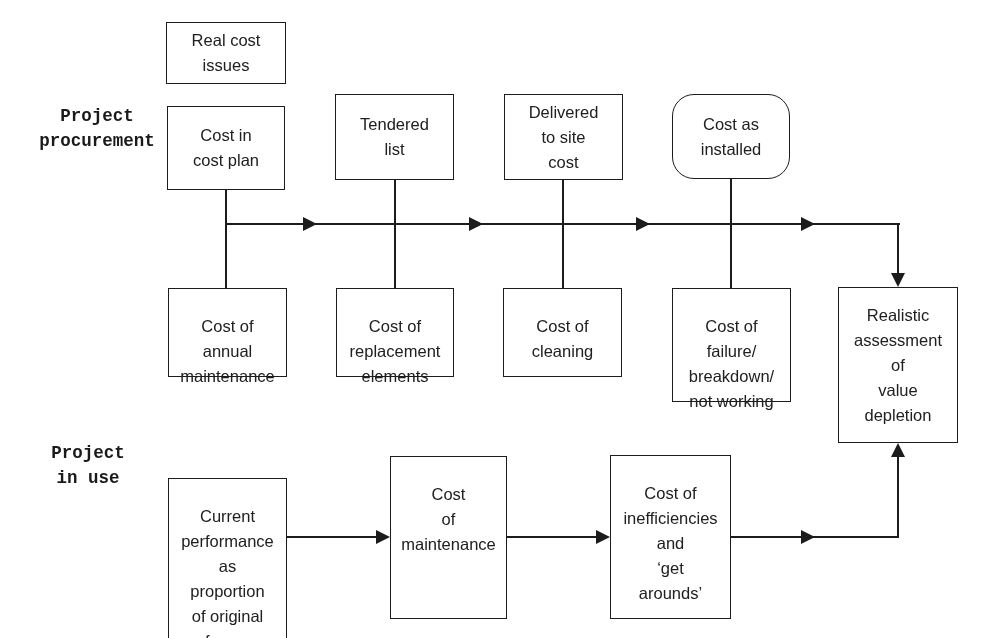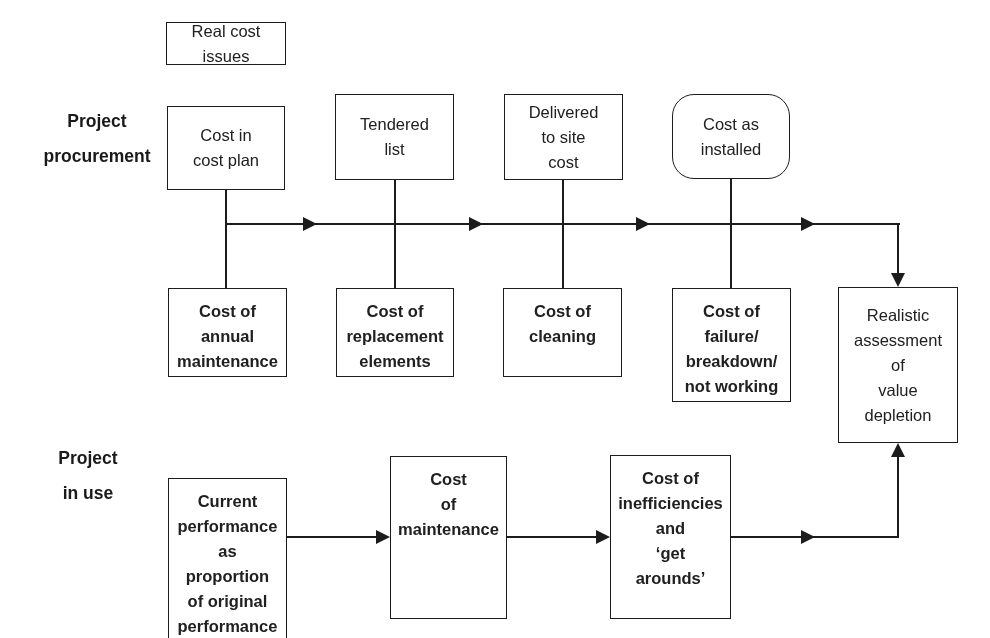--- a/index.html
+++ b/index.html
@@ -25,32 +25,32 @@
     align-items: center;
     justify-content: center;
     text-align: center;
     white-space: pre-line;
     font-size: 16.5px;
     line-height: 25px;
     color: #202020;
   }
   .box.top {
     align-items: flex-start;
-    padding-top: 10px;
-    font-weight: bold;
+    padding-top: 25px;
   }
   .slabel {
     position: absolute;
     width: 150px;
     text-align: center;
     font-weight: bold;
     font-size: 17.5px;
-    line-height: 35px;
+    line-height: 25px;
     white-space: pre-line;
     color: #1a1a1a;
+    font-family: Liberation Mono, monospace;
   }
   .line {
     position: absolute;
     background: #1c1c1c;
   }
   .ah-right {
     position: absolute;
     width: 0; height: 0;
     border-top: 7px solid transparent;
     border-bottom: 7px solid transparent;
@@ -69,21 +69,21 @@
     border-left: 7px solid transparent;
     border-right: 7px solid transparent;
     border-bottom: 14px solid #1c1c1c;
   }
 
   
   .pos-lbl-proc { left: 22px; top: 104px; }
   .pos-lbl-use  { left: 13px; top: 441px; }
 
   
-  .pos-rci  { left: 166px; top: 22px;  width: 120px; height: 43px; }
+  .pos-rci  { left: 166px; top: 22px;  width: 120px; height: 62px; }
   
   .pos-cicp { left: 167px; top: 94px;  width: 118px; height: 84px; margin-top: 12px; }
   .pos-tl   { left: 335px; top: 94px;  width: 119px; height: 86px; }
   .pos-dts  { left: 504px; top: 94px;  width: 119px; height: 86px; }
   .pos-cai  { left: 672px; top: 94px;  width: 118px; height: 85px; border-radius: 22px; }
   
   .pos-cam  { left: 168px; top: 288px; width: 119px; height: 89px; }
   .pos-cre  { left: 336px; top: 288px; width: 118px; height: 89px; }
   .pos-ccl  { left: 503px; top: 288px; width: 119px; height: 89px; }
   .pos-cfa  { left: 672px; top: 288px; width: 119px; height: 114px; }

